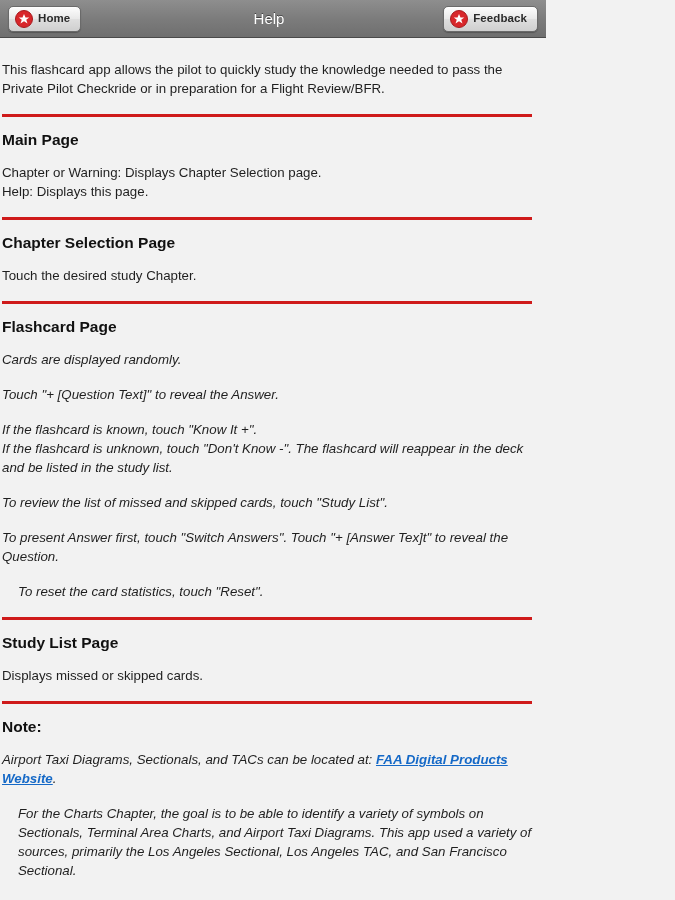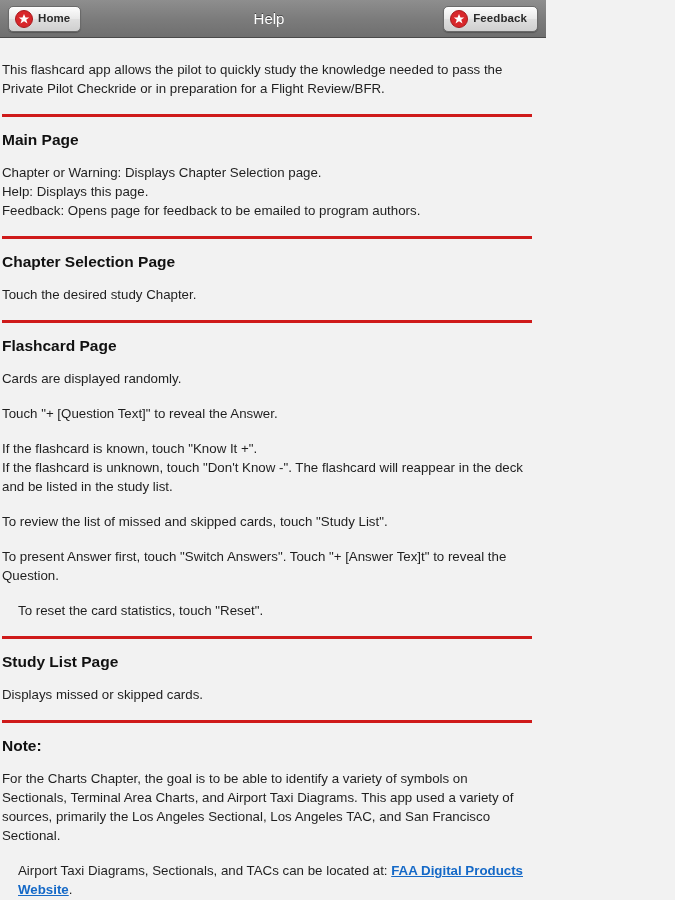--- a/index.html
+++ b/index.html
@@ -113,21 +113,21 @@
   h2.note-head {
     font-size: 15.5px;
     margin: 0 0 14px 0;
     color: #111111;
     font-weight: bold;
   }
   .block {
     margin-bottom: 16px;
   }
   .lines .para { margin-bottom: 0; }
-  .spaced .para { margin-bottom: 16px; }
+  .spaced .para { margin-bottom: 16px; font-style: italic; }
   .spaced .para:last-child { margin-bottom: 0; margin-left: 16px; }
   .link {
     color: #1569c7;
     font-weight: bold;
     text-decoration: underline;
   }
 </style>
 </head>
 <body>
 
@@ -157,21 +157,20 @@
 
   <div class="content">
 
     <p class="para intro">This flashcard app allows the pilot to quickly study the knowledge needed to pass the Private Pilot Checkride or in preparation for a Flight Review/BFR.</p>
     <div class="rule"></div>
 
     <div class="block lines">
       <h2 class="section">Main Page</h2>
       <p class="para">Chapter or Warning: Displays Chapter Selection page.</p>
       <p class="para">Help: Displays this page.</p>
-      <p class="para">Feedback: Opens page for feedback to be emailed to program authors.</p>
     </div>
     <div class="rule"></div>
 
     <div class="block lines">
       <h2 class="section">Chapter Selection Page</h2>
       <p class="para">Touch the desired study Chapter.</p>
     </div>
     <div class="rule"></div>
 
     <div class="block spaced">
@@ -187,20 +186,20 @@
     <div class="rule"></div>
 
     <div class="block lines">
       <h2 class="section">Study List Page</h2>
       <p class="para">Displays missed or skipped cards.</p>
     </div>
     <div class="rule"></div>
 
     <div class="block spaced">
       <h2 class="note-head">Note:</h2>
-      <p class="para">For the Charts Chapter, the goal is to be able to identify a variety of symbols on Sectionals, Terminal Area Charts, and Airport Taxi Diagrams. This app used a variety of sources, primarily the Los Angeles Sectional, Los Angeles TAC, and San Francisco Sectional.</p>
       <p class="para">
         <span>Airport Taxi Diagrams, Sectionals, and TACs can be located at: </span><a class="link" href="#">FAA Digital Products Website</a><span>.</span>
       </p>
+      <p class="para">For the Charts Chapter, the goal is to be able to identify a variety of symbols on Sectionals, Terminal Area Charts, and Airport Taxi Diagrams. This app used a variety of sources, primarily the Los Angeles Sectional, Los Angeles TAC, and San Francisco Sectional.</p>
     </div>
 
   </div>
 </div>
 
 </body></html>

